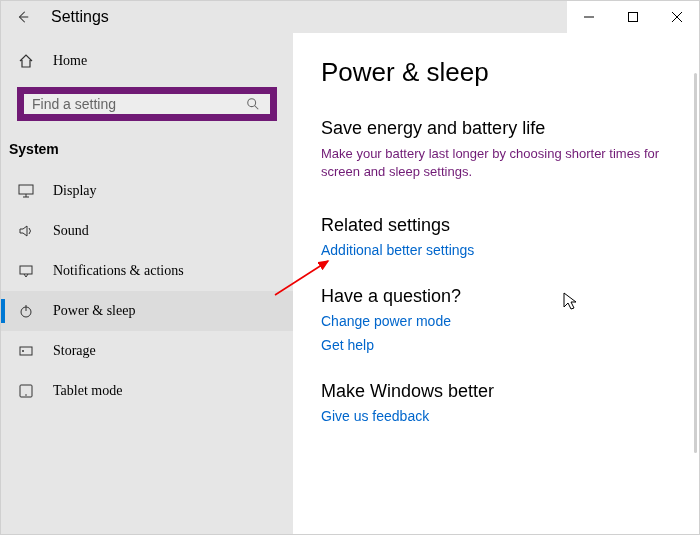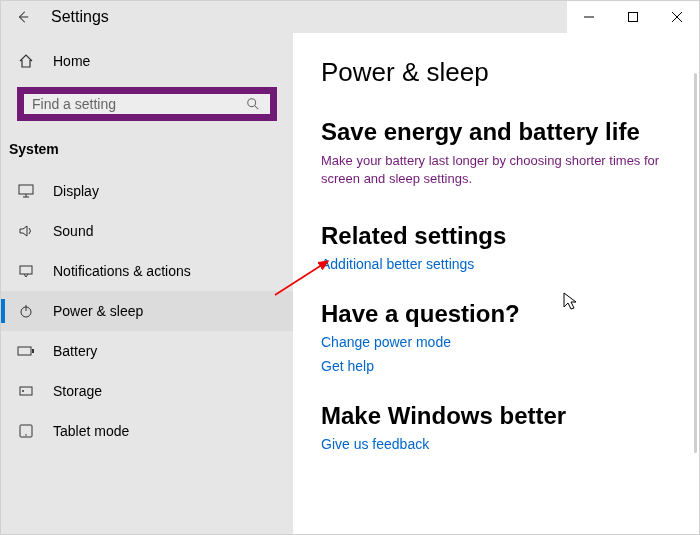--- a/index.html
+++ b/index.html
@@ -61,20 +61,21 @@
     overflow: hidden;
   }
   .home-row, .nav-item {
     height: 40px;
     display: flex;
     align-items: center;
     padding: 0 16px;
     font-size: 14px;
     color: #000;
     position: relative;
+    font-family: Liberation Serif, serif;
   }
   .nav-icon {
     width: 18px;
     height: 18px;
     display: flex;
     align-items: center;
     justify-content: center;
     margin-right: 18px;
     color: #333;
   }
@@ -123,22 +124,22 @@
     padding: 24px 28px 0 28px;
     overflow: hidden;
     position: relative;
   }
   .page-title {
     font-size: 26px;
     font-weight: 400;
     margin-bottom: 30px;
   }
   .section-h {
-    font-size: 24px;
-    font-weight: 700;
+    font-size: 18px;
+    font-weight: 400;
     margin-bottom: 6px;
   }
   .section-p {
     font-size: 13px;
     color: #701a75;
     line-height: 1.4;
     margin-bottom: 34px;
     max-width: 340px;
   }
   .link {
@@ -256,29 +257,20 @@
       <span class="nav-icon">
           <svg width="16" height="16" viewBox="0 0 16 16">
             <circle cx="8" cy="9" r="5" stroke="#333" fill="none"></circle>
             <line x1="8" y1="2" x2="8" y2="8" stroke="#333"></line>
           </svg>
         </span>
       <span>Power &amp; sleep</span>
     </div>
     <div class="nav-item">
       <span class="nav-icon">
-          <svg width="18" height="12" viewBox="0 0 18 12">
-            <rect x="1" y="2" width="13" height="8" stroke="#333" fill="none"></rect>
-            <rect x="15" y="4" width="2" height="4" fill="#333"></rect>
-          </svg>
-        </span>
-      <span>Battery</span>
-    </div>
-    <div class="nav-item">
-      <span class="nav-icon">
           <svg width="16" height="14" viewBox="0 0 16 14">
             <rect x="2" y="3" width="12" height="8" stroke="#333" fill="none"></rect>
             <circle cx="5" cy="7" r="1" fill="#333"></circle>
           </svg>
         </span>
       <span>Storage</span>
     </div>
     <div class="nav-item">
       <span class="nav-icon">
           <svg width="16" height="14" viewBox="0 0 16 14">

